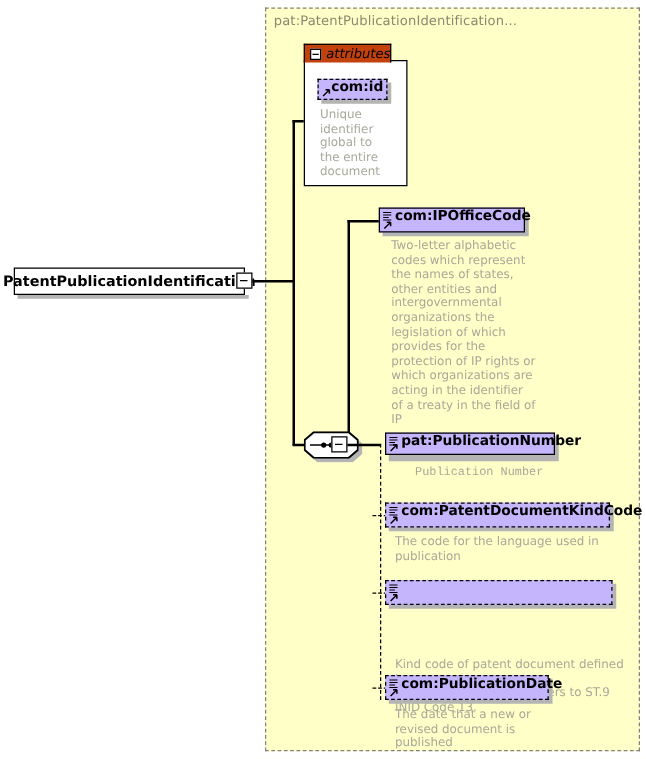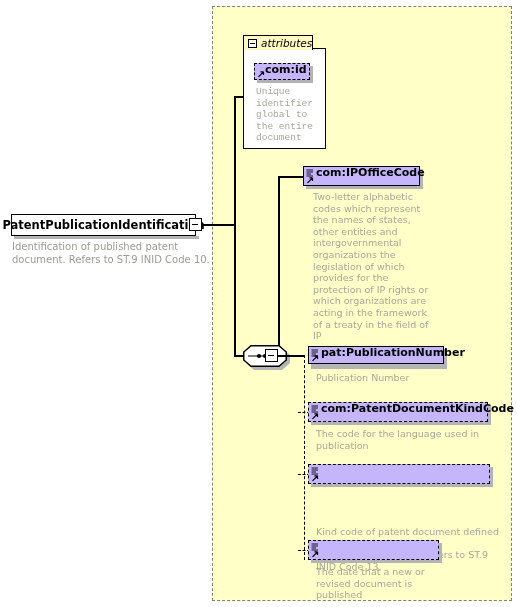--- a/index.html
+++ b/index.html
@@ -39,21 +39,21 @@
 
   
   .attr-box {
     position: absolute;
     background: #ffffff;
     border: 1px solid #000000;
     box-sizing: border-box;
   }
   .attr-header {
     position: absolute;
-    background: #fef9c3;
+    background: #c2410c;
     border: 1px solid #000000;
     border-bottom: none;
     box-sizing: border-box;
     display: flex;
     align-items: center;
     padding-left: 4px;
     gap: 4px;
   }
   .attr-header-label {
     font-size: 10.5px;
@@ -220,28 +220,27 @@
     height: 0;
     border-top: 1.5px dashed #000000;
   }
 </style>
 </head>
 <body>
 
 <div id="canvas">
 
   <div class="ct-container" style="left:212px; top:6px; width:300px; height:595px;"></div>
+  <div class="ct-title" style="left:219px; top:11px;">pat:PatentPublicationIdentification...</div>
 
   <div class="root-box" style="left:11px; top:214px; width:185px; height:22px;">
     <span class="root-label">PatentPublicationIdentification</span>
   </div>
   <div class="node-shadow" style="left:14px; top:236px; width:185px; height:3px;"></div>
   <div class="collapse-toggle" style="left:189px; top:218px;"></div>
-  <div class="root-desc" style="left:12px; top:241px; width:200px;">Identification of published patent
-document. Refers to ST.9 INID Code 10.</div>
 
   <div class="line line-h" style="left:202px; top:224px; width:33px;"></div>
 
   <div class="line line-v" style="left:234px; top:96px; height:260px;"></div>
 
   <div class="line line-h" style="left:234px; top:96px; width:18px;"></div>
 
   <div class="line line-h" style="left:234px; top:355px; width:12px;"></div>
 
   <div class="attr-box" style="left:243px; top:48px; width:83px; height:101px;"></div>
@@ -252,21 +251,21 @@
 
   <div class="node" style="left:254px; top:63px; width:56px; height:17px;">
     <div class="node-shadow" style="left:3px; top:3px; width:56px; height:17px;"></div>
     <div class="node-box optional" style="width:56px; height:17px; padding-left:10px;">
       <svg class="arrow-icon" viewBox="0 0 8 8">
         <path d="M1.5 6.8 L6.5 1.8 M6.5 1.8 L3.4 1.8 M6.5 1.8 L6.5 4.9" stroke="#000" stroke-width="1.2" fill="none"></path>
       </svg>
       <span class="node-label">com:id</span>
     </div>
   </div>
-  <div class="node-desc" style="left:256px; top:86px; width:58px;font-family:Liberation Mono, monospace;">Unique
+  <div class="node-desc" style="left:256px; top:86px; width:58px;">Unique
 identifier
 global to
 the entire
 document</div>
 
   <div class="line line-h" style="left:278px; top:176px; width:26px;"></div>
   <div class="line line-v" style="left:278px; top:176px; height:180px;"></div>
 
   <div class="node" style="left:303px; top:166px; width:117px; height:36px;">
     <div class="node-shadow" style="left:3px; top:3px; width:117px; height:20px;"></div>
@@ -283,21 +282,21 @@
   <div class="node-desc" style="left:313px; top:191px; width:120px;">Two-letter alphabetic
 codes which represent
 the names of states,
 other entities and
 intergovernmental
 organizations the
 legislation of which
 provides for the
 protection of IP rights or
 which organizations are
-acting in the framework
+acting in the identifier
 of a treaty in the field of
 IP</div>
 
   <div class="seq-node" style="left:243px; top:345px;">
     <div class="seq-shadow"></div>
     <svg width="44" height="22" viewBox="0 0 44 22" style="position:absolute;left:0;top:0;">
       <polygon points="8,0.75 36,0.75 43.25,7 43.25,15 36,21.25 8,21.25 0.75,15 0.75,7" fill="#ffffff" stroke="#000000" stroke-width="1.5"></polygon>
       <line x1="5" y1="11" x2="39" y2="11" stroke="#000000" stroke-width="1.2"></line>
       <circle cx="16" cy="11" r="2.1" fill="#000000"></circle>
       <circle cx="22" cy="11" r="2.1" fill="#000000"></circle>
@@ -315,21 +314,21 @@
     <div class="node-box required" style="width:136px; height:18px;">
       <svg class="elem-icon" viewBox="0 0 8 8">
         <path d="M0.5 1 H7 M0.5 3 H7 M0.5 5 H5 M0.5 7 H7" stroke="#000" stroke-width="0.9" fill="none"></path>
       </svg>
       <svg class="arrow-icon" viewBox="0 0 8 8">
         <path d="M1.5 6.8 L6.5 1.8 M6.5 1.8 L3.4 1.8 M6.5 1.8 L6.5 4.9" stroke="#000" stroke-width="1.2" fill="none"></path>
       </svg>
       <span class="node-label">pat:PublicationNumber</span>
     </div>
   </div>
-  <div class="node-desc" style="left:316px; top:372px; width:170px;">Publication Number</div>
+  <div class="node-desc" style="left:332px; top:372px; width:170px;font-family:Liberation Mono, monospace;">Publication Number</div>
 
   <div class="dline-h" style="left:298px; top:412px; width:12px;"></div>
   <div class="node" style="left:308px; top:402px; width:180px; height:20px;">
     <div class="node-shadow" style="left:3px; top:3px; width:180px; height:20px;"></div>
     <div class="node-box optional" style="width:180px; height:20px;">
       <svg class="elem-icon" viewBox="0 0 8 8">
         <path d="M0.5 1 H7 M0.5 3 H7 M0.5 5 H5 M0.5 7 H7" stroke="#000" stroke-width="0.9" fill="none"></path>
       </svg>
       <svg class="arrow-icon" viewBox="0 0 8 8">
         <path d="M1.5 6.8 L6.5 1.8 M6.5 1.8 L3.4 1.8 M6.5 1.8 L6.5 4.9" stroke="#000" stroke-width="1.2" fill="none"></path>
@@ -359,19 +358,20 @@
   <div class="dline-h" style="left:298px; top:550px; width:12px;"></div>
   <div class="node" style="left:308px; top:540px; width:131px; height:20px;">
     <div class="node-shadow" style="left:3px; top:3px; width:131px; height:20px;"></div>
     <div class="node-box optional" style="width:131px; height:20px;">
       <svg class="elem-icon" viewBox="0 0 8 8">
         <path d="M0.5 1 H7 M0.5 3 H7 M0.5 5 H5 M0.5 7 H7" stroke="#000" stroke-width="0.9" fill="none"></path>
       </svg>
       <svg class="arrow-icon" viewBox="0 0 8 8">
         <path d="M1.5 6.8 L6.5 1.8 M6.5 1.8 L3.4 1.8 M6.5 1.8 L6.5 4.9" stroke="#000" stroke-width="1.2" fill="none"></path>
       </svg>
+      <span class="node-label">com:PublicationDate</span>
     </div>
   </div>
   <div class="node-desc" style="left:316px; top:566px; width:140px;">The date that a new or
 revised document is
 published</div>
 
 </div>
 
 </body></html>

